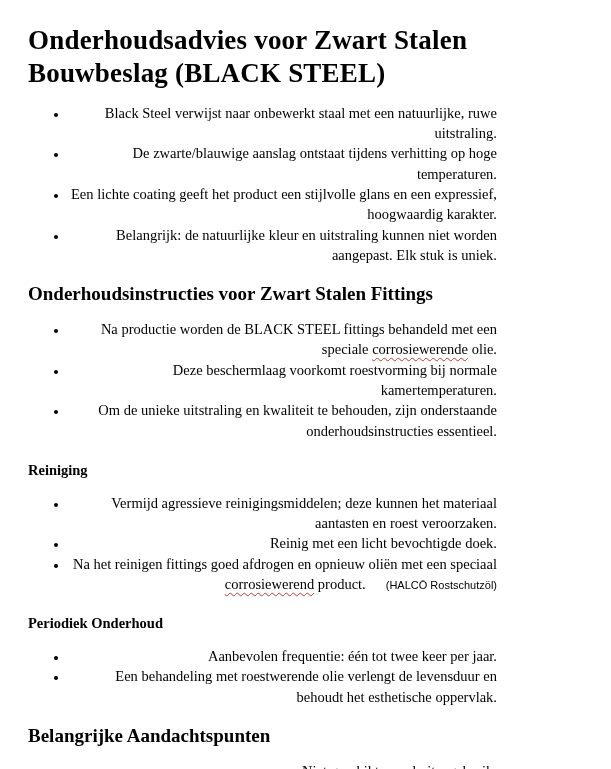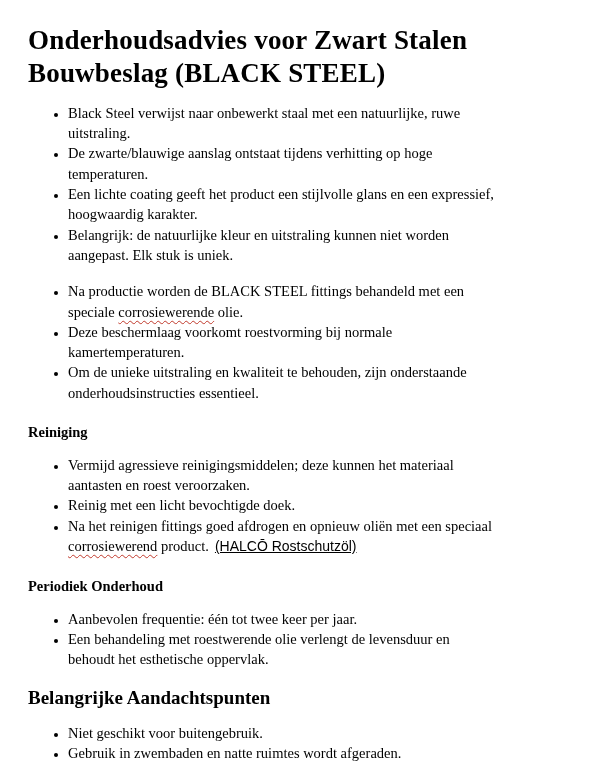--- a/index.html
+++ b/index.html
@@ -29,58 +29,59 @@
   h3 {
     font-size: 14.5px;
     font-weight: bold;
     margin: 20px 0 0 0;
     line-height: 1.3;
   }
   ul {
     margin: 13px 0 16px 0;
     padding-left: 40px;
     list-style: disc outside;
+    text-align: right;
   }
   li {
     font-size: 14.5px;
     line-height: 1.4;
     margin: 0;
     padding-left: 0;
   }
   li::marker { font-size: 12px; }
   .b { font-weight: normal; }
   .squiggle {
     text-decoration-line: underline;
     text-decoration-style: wavy;
     text-decoration-color: #c0392b;
     text-decoration-thickness: 1px;
     text-underline-offset: 3px;
   }
   .note {
     font-family: "Liberation Sans", sans-serif;
-    font-size: 14px;
-    margin-left: 6px;
+    font-size: 11px;
+    margin-left: 20px;
     color: #000000;
-    text-decoration: underline;
   }
 </style>
 </head>
 <body>
 
 <div class="page">
 
   <h1>Onderhoudsadvies voor Zwart Stalen Bouwbeslag (BLACK STEEL)</h1>
 
   <ul>
     <li><span>Black Steel verwijst naar onbewerkt staal met een natuurlijke, ruwe uitstraling.</span></li>
     <li><span>De zwarte/blauwige aanslag ontstaat tijdens verhitting op hoge temperaturen.</span></li>
     <li><span>Een lichte coating geeft het product een stijlvolle glans en een expressief, hoogwaardig karakter.</span></li>
     <li><span>Belangrijk: de natuurlijke kleur en uitstraling kunnen niet worden aangepast. Elk stuk is uniek.</span></li>
   </ul>
 
+  <h2>Onderhoudsinstructies voor Zwart Stalen Fittings</h2>
   <ul>
     <li>
       <span>Na productie worden de BLACK STEEL fittings behandeld met een speciale </span><span class="squiggle">corrosiewerende</span><span> olie.</span>
     </li>
     <li><span>Deze beschermlaag voorkomt roestvorming bij normale kamertemperaturen.</span></li>
     <li><span>Om de unieke uitstraling en kwaliteit te behouden, zijn onderstaande onderhoudsinstructies essentieel.</span></li>
   </ul>
 
   <h3>Reiniging</h3>
   <ul>

